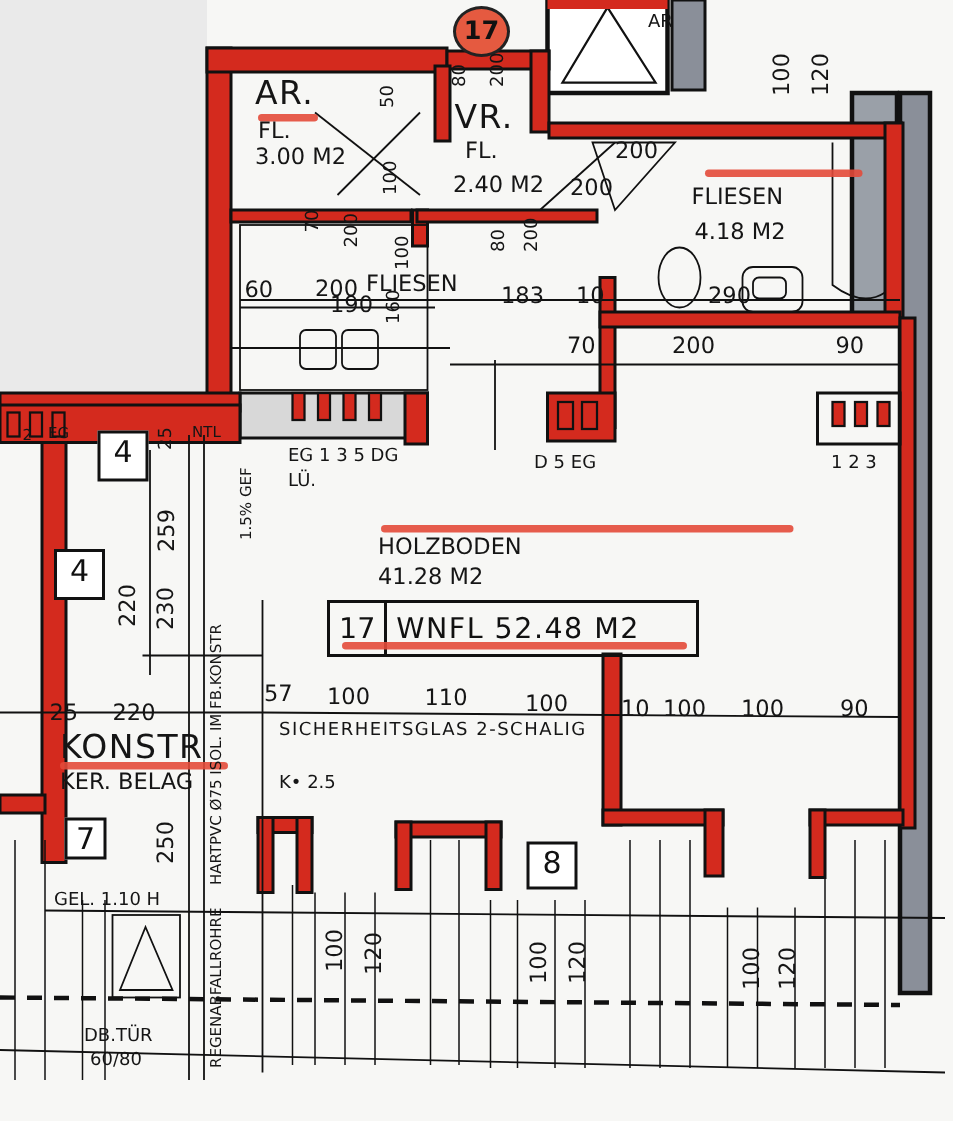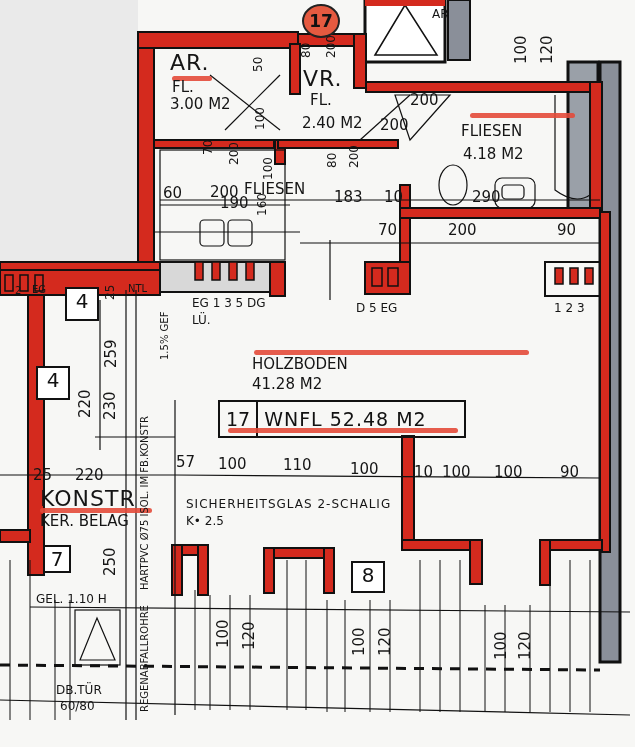--- a/index.html
+++ b/index.html
@@ -178,21 +178,21 @@
   <div class="lbl room-name" style="left:40px;top:488px">KONSTR</div>
   <div class="uline" style="left:40px;top:508px;width:112px"></div>
   <div class="lbl room-sub" style="left:40px;top:514px">KER. BELAG</div>
   <div class="boxnum" style="left:43px;top:545px;width:24px;height:24px">7</div>
   <div class="lbl dim-s" style="left:36px;top:593px">GEL. 1.10 H</div>
 
   <div class="boxnum" style="left:65px;top:287px;width:30px;height:30px">4</div>
   <div class="boxnum" style="left:36px;top:366px;width:30px;height:30px">4</div>
   <div class="boxnum" style="left:351px;top:561px;width:30px;height:28px">8</div>
 
-  <div class="lbl dim-s" style="left:186px;top:498px;letter-spacing:1px">SICHERHEITSGLAS  2-SCHALIG</div>
+  <div class="lbl dim-s" style="left:186px;top:480px;letter-spacing:1px">SICHERHEITSGLAS  2-SCHALIG</div>
   <div class="lbl dim-s" style="left:186px;top:515px">K• 2.5</div>
 
   <div class="lbl dim-s" style="left:56px;top:684px">DB.TÜR</div>
   <div class="lbl dim-s" style="left:60px;top:700px">60/80</div>
 
   <div class="lbl dim-s vert" style="left:140px;top:712px;font-size:10px">REGENABFALLROHRE</div>
   <div class="lbl dim-s vert" style="left:140px;top:590px;font-size:10px">HARTPVC Ø75 ISOL. IM FB.KONSTR</div>
   <div class="lbl dim-s vert" style="left:160px;top:360px;font-size:10px">1.5% GEF</div>
 
   <div class="lbl dim-s" style="left:192px;top:297px">EG 1 3  5  DG</div>

